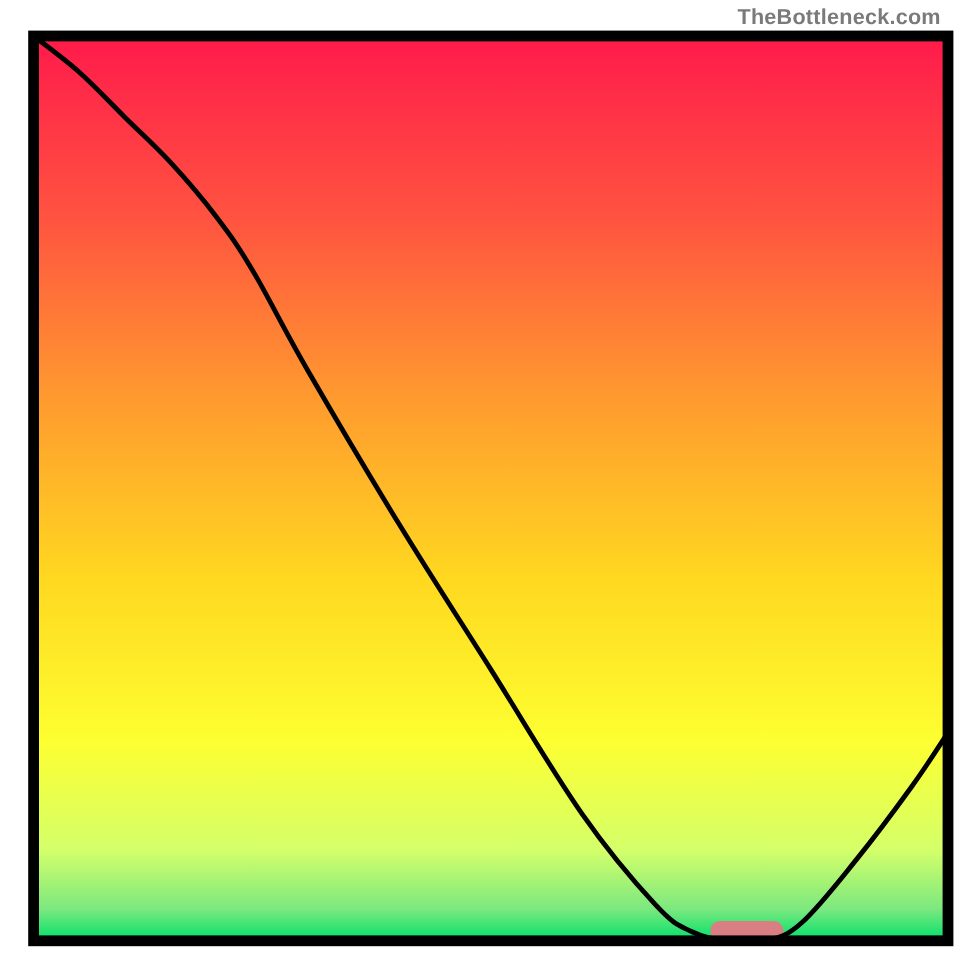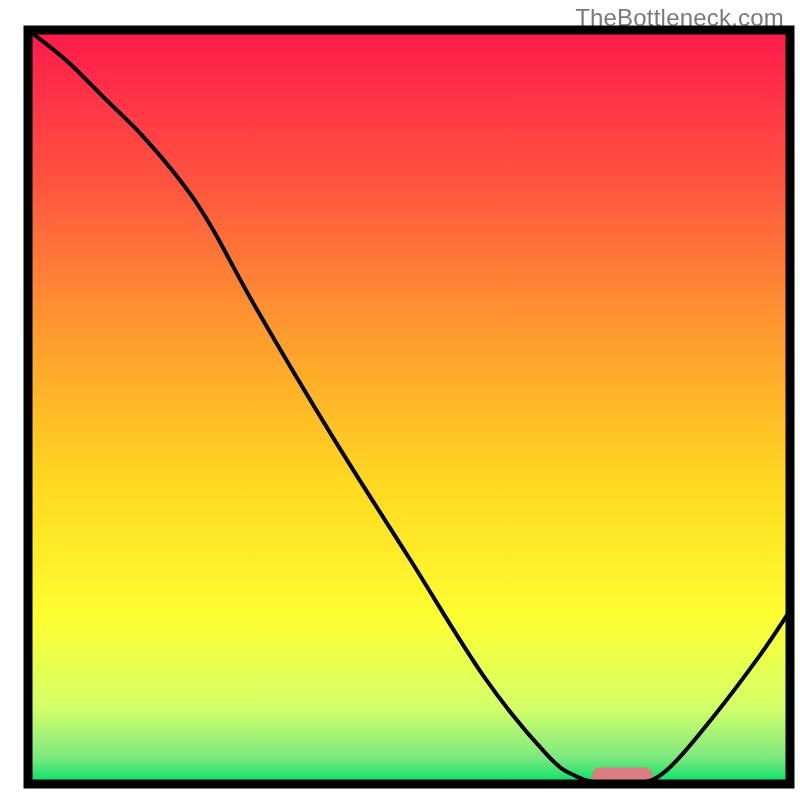--- a/index.html
+++ b/index.html
@@ -13,22 +13,22 @@
   .stage {
     position: relative;
     width: 800px;
     height: 800px;
   }
   .watermark {
     position: absolute;
     top: 4px;
     right: 16px;
     color: #7a7a7a;
-    font-size: 24px;
-    font-weight: 400;
+    font-size: 18px;
+    font-weight: 700;
     letter-spacing: 0.2px;
     user-select: none;
   }
   svg.plot {
     position: absolute;
     top: 0;
     left: 0;
   }
 </style>
 </head>

